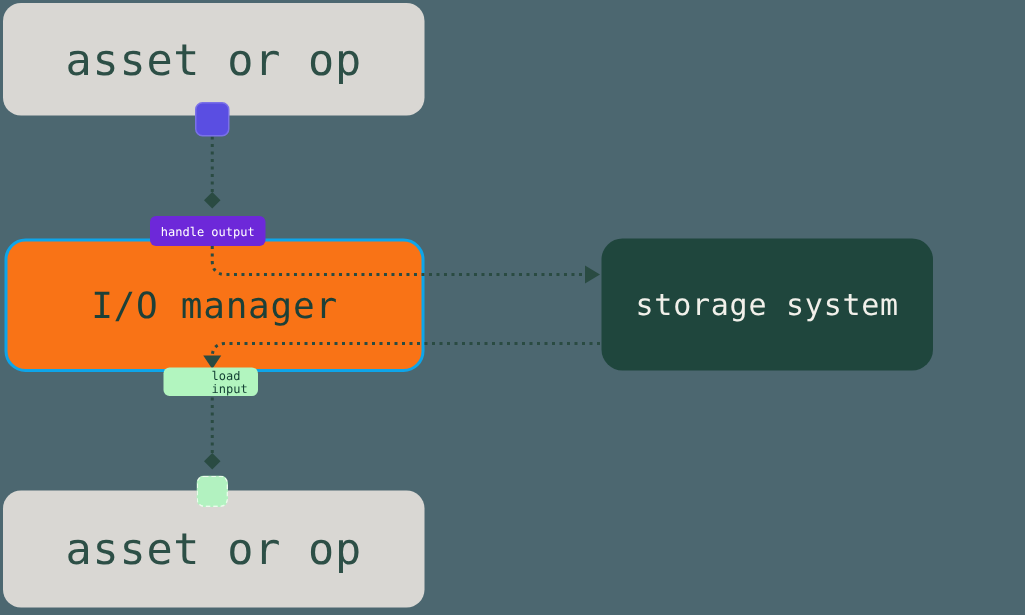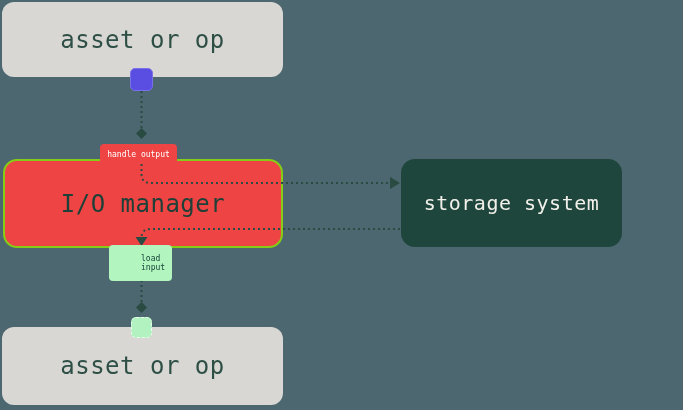--- a/index.html
+++ b/index.html
@@ -14,45 +14,45 @@
     overflow:hidden;
   }
   .node{
     position:absolute;
     display:flex;align-items:center;justify-content:center;
     box-sizing:border-box;
   }
   .asset-box{
     left:2px;width:281px;height:75px;
     background:#d9d7d3;border-radius:12px;
-    color:#2d4f46;font-size:24px;letter-spacing:0.5px;align-items:center;
+    color:#2d4f46;font-size:29px;letter-spacing:0.5px;align-items:center;
   }
   .asset-top{top:2px;}
   .asset-bottom{top:327px;height:78px;}
   .io-box{
     left:3px;top:159px;width:280px;height:89px;
-    background:#ef4444;border:2px solid #84cc16;border-radius:14px;
+    background:#f97316;border:2px solid #0ea5e9;border-radius:14px;
     color:#1d4038;font-size:24px;letter-spacing:0.5px;
   }
   .storage-box{
     left:401px;top:159px;width:221px;height:88px;
     background:#1f463d;border-radius:14px;
     color:#f1f0ea;font-size:20px;letter-spacing:0.5px;
   }
   .edge-label{
     position:absolute;
     display:flex;align-items:center;justify-content:center;
     font-size:8px;border-radius:4px;box-sizing:border-box;
   }
   .handle-output-label{
     left:100px;top:144px;width:77px;height:20px;
-    background:#ef4444;color:#ffffff;
+    background:#6d28d9;color:#ffffff;
   }
   .load-input-label{
-    left:109px;top:245px;width:63px;height:36px;
+    left:109px;top:245px;width:63px;height:19px;
     background:#b2f5bf;color:#123f33;padding-left:32px;
   }
   .port{
     position:absolute;box-sizing:border-box;
   }
   .output-port{
     left:130px;top:68px;width:23px;height:23px;
     background:#5a4ee2;border:1px solid #7a71e8;border-radius:5px;
   }
   .input-port{

